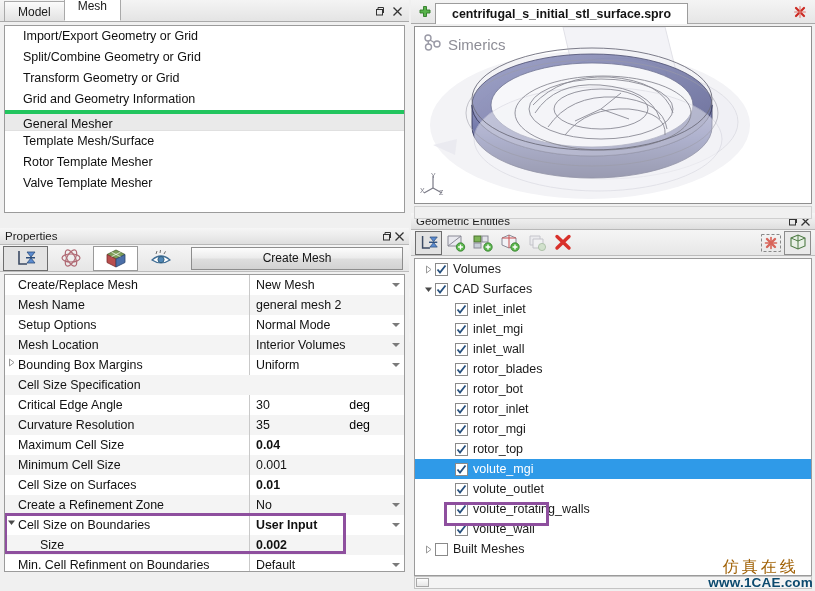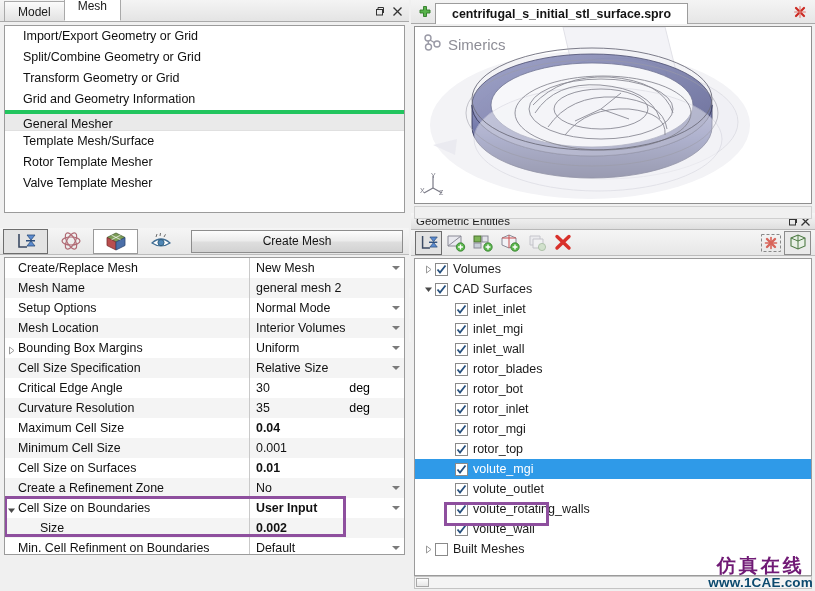--- a/index.html
+++ b/index.html
@@ -110,21 +110,21 @@
     overflow: hidden;
     position: relative;
   }
   .prow { display: flex; height: 20px; align-items: center; position: relative; }
   .prow.alt { background: #f4f4f4; }
   .pname {
     width: 244px; flex: 0 0 244px;
     padding-left: 8px;
     font-size: 12.4px; color: #111;
     white-space: nowrap; overflow: hidden;
-    display: flex; align-items: flex-end;
+    display: flex; align-items: flex-start;
   }
   .pname .twisty {
     width: 11px; flex: 0 0 11px;
     display: inline-flex; align-items: center; justify-content: center;
     margin-right: 1px; margin-left: -7px;
   }
   .pname .indent { display: inline-block; width: 22px; flex: 0 0 22px; }
   .pval {
     flex: 1; position: relative; height: 20px;
     border-left: 1px solid #c9c9c9;
@@ -230,21 +230,21 @@
     position: absolute; left: 1px; top: 1px; width: 13px; bottom: 1px;
     background: linear-gradient(to bottom,#fdfdfd,#e7e7e7);
     border: 1px solid #a8a8a8;
   }
 
   .watermark {
     position: absolute; right: 2px; bottom: 1px;
     text-align: center; line-height: 1.05;
     pointer-events: none;
   }
-  .wm-cn { color: #701a75; font-size: 19px; letter-spacing: 3px; font-weight: bold; }
+  .wm-cn { color: #a16207; font-size: 16px; letter-spacing: 3px; font-weight: normal; }
   .wm-url { color: #0c4a6e; font-size: 13.5px; font-weight: bold; letter-spacing: .2px; }
   .wm-big {
     position: absolute; left: 225px; top: 270px;
     font-size: 78px; font-weight: bold; color: #f3f3f3;
     letter-spacing: 4px; pointer-events: none;
   }
 </style>
 </head>
 <body>
 
@@ -282,20 +282,35 @@
         <div class="menu-item">Transform Geometry or Grid</div>
         <div class="menu-item">Grid and Geometry Information</div>
         <div class="menu-item sel">General Mesher</div>
         <div class="menu-item">Template Mesh/Surface</div>
         <div class="menu-item">Rotor Template Mesher</div>
         <div class="menu-item">Valve Template Mesher</div>
       </div>
   </div>
 
   <div id="props">
+    <div class="panel-title">
+      <span class="ttl">Properties</span>
+      <div class="winbtn">
+        <svg width="11" height="11" viewBox="0 0 11 11">
+            <rect x="2.5" y="3.5" width="6" height="5.5" fill="none" stroke="#333"></rect>
+            <polyline points="4,3.5 4,1.5 9.5,1.5 9.5,7" fill="none" stroke="#333"></polyline>
+          </svg>
+      </div>
+      <div class="winbtn">
+        <svg width="11" height="11" viewBox="0 0 11 11">
+            <line x1="1.5" y1="1.5" x2="9.5" y2="9.5" stroke="#333" stroke-width="1.3"></line>
+            <line x1="9.5" y1="1.5" x2="1.5" y2="9.5" stroke="#333" stroke-width="1.3"></line>
+          </svg>
+      </div>
+    </div>
 
     <div class="prop-toolbar">
       <div class="itab press">
         <svg width="24" height="20" viewBox="0 0 24 20">
           <path d="M5 3 L5 16 L13 16" fill="none" stroke="#3b4a63" stroke-width="1.6"></path>
           <polygon points="13,4 21,4 17,9" fill="#5b8bd0" stroke="#2b4c7a" stroke-width=".8"></polygon>
           <polygon points="13,15 21,15 17,10" fill="#5b8bd0" stroke="#2b4c7a" stroke-width=".8"></polygon>
           <rect x="12" y="9" width="9" height="1.5" fill="#2b4c7a"></rect>
         </svg>
       </div>
@@ -388,26 +403,20 @@
               <span class="vtext">Uniform</span>
               <span class="caret">
                 <i></i>
               </span>
             </div>
           </div>
           <div class="prow alt">
             <div class="pname">
               <span class="twisty"></span>
               <span>Cell Size Specification</span>
-            </div>
-            <div class="pval">
-              <span class="vtext">Relative Size</span>
-              <span class="caret">
-                <i></i>
-              </span>
             </div>
           </div>
           <div class="prow">
             <div class="pname">
               <span class="twisty"></span>
               <span>Critical Edge Angle</span>
             </div>
             <div class="pval">
               <span class="vtext">30</span>
               <span class="unit">deg</span>

